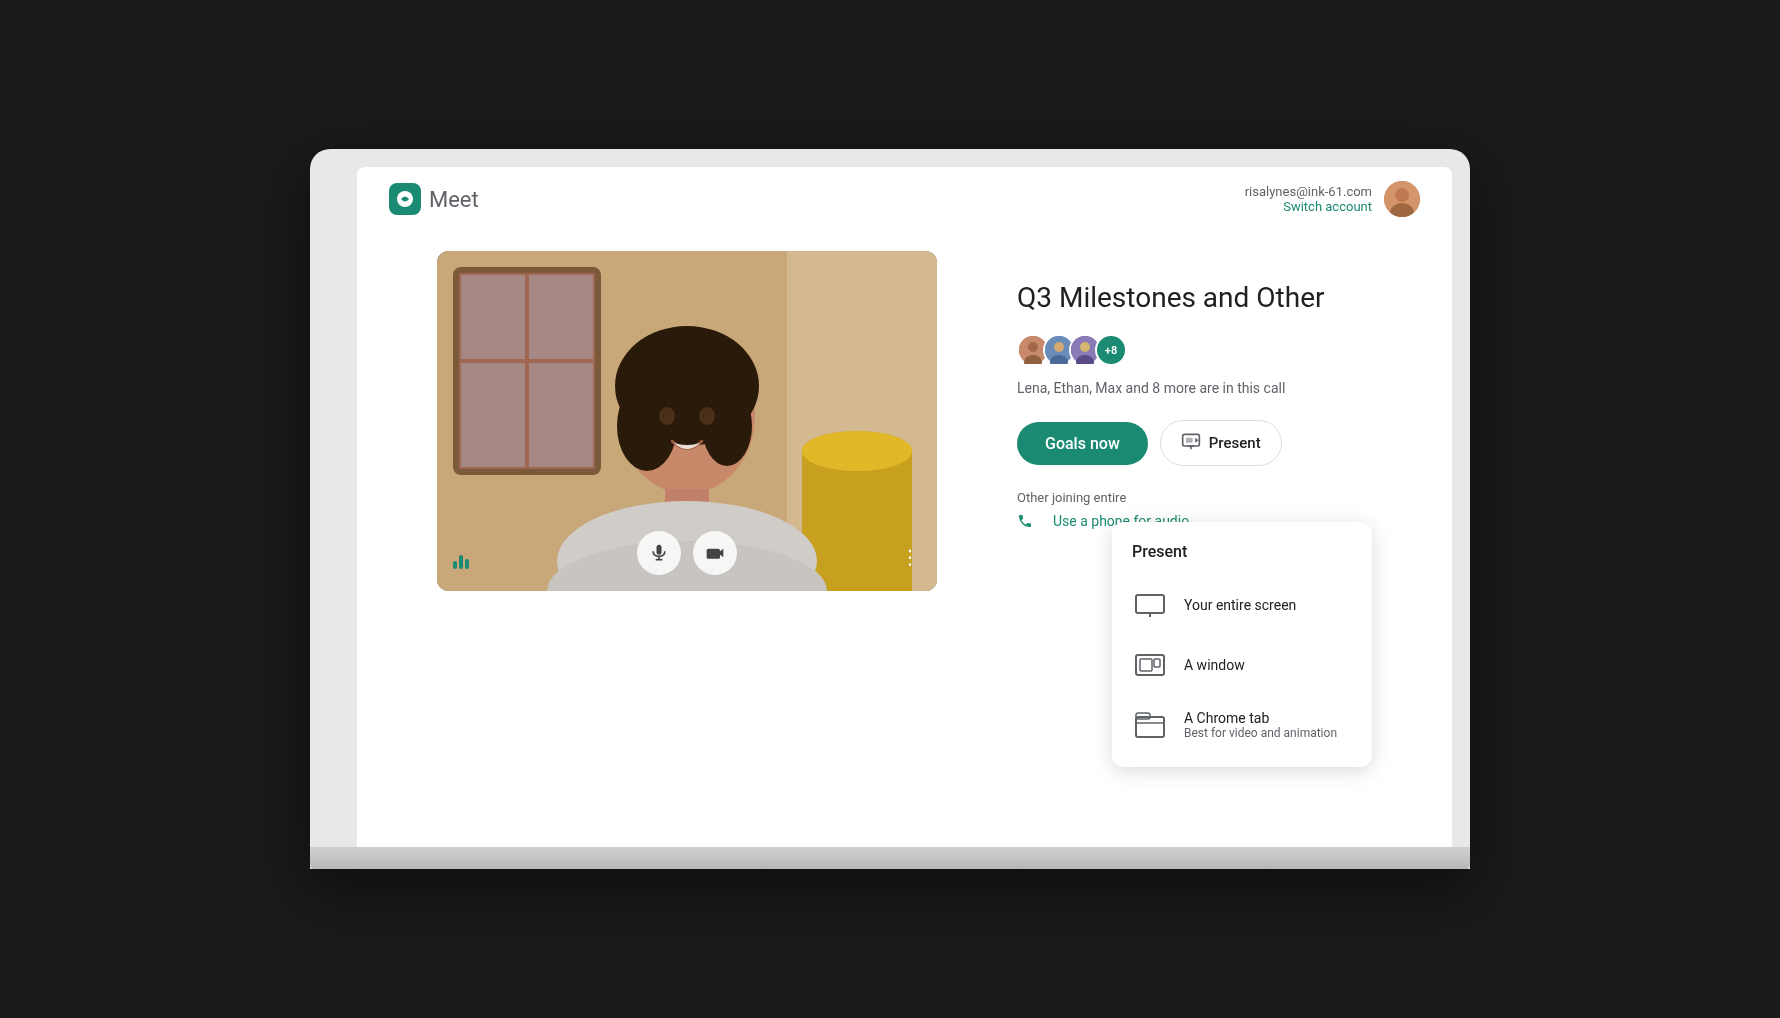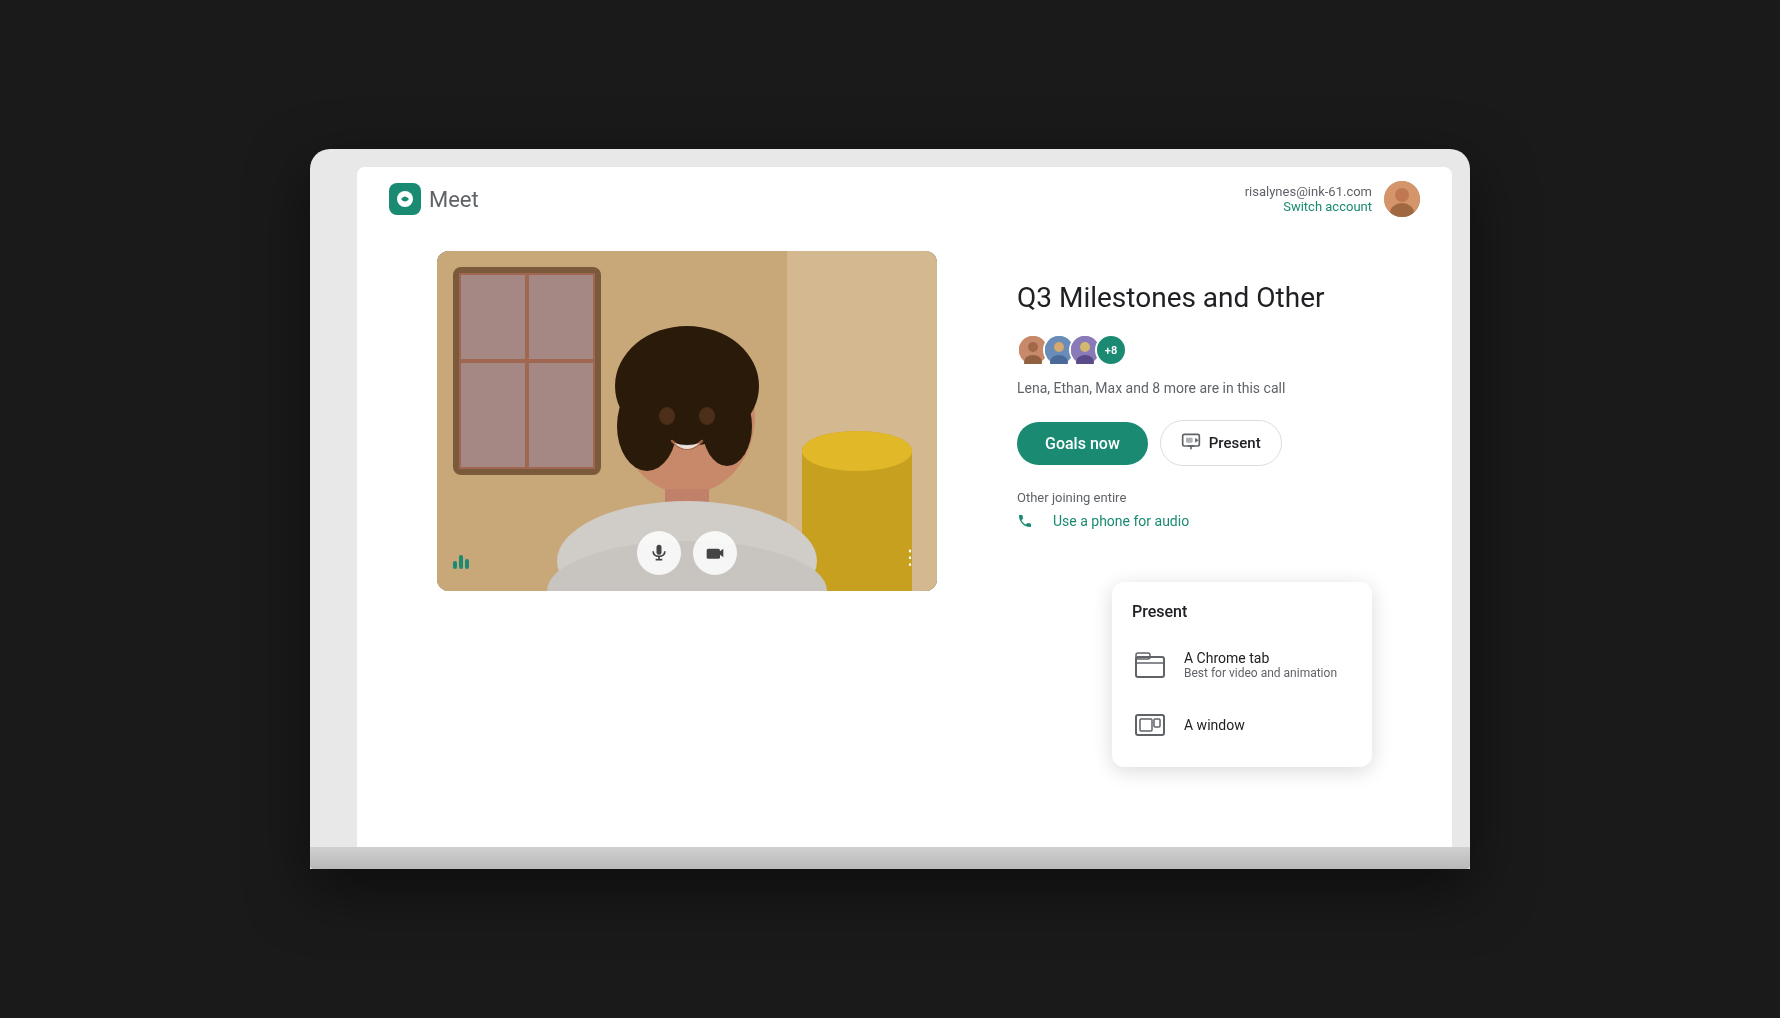--- a/index.html
+++ b/index.html
@@ -502,44 +502,56 @@
             <path d="M6.6 10.8c1.4 2.8 3.8 5.1 6.6 6.6l2.2-2.2c.3-.3.7-.4 1-.2 1.1.4 2.3.6 3.6.6.6 0 1 .4 1 1V20c0 .6-.4 1-1 1-9.4 0-17-7.6-17-17 0-.6.4-1 1-1h3.5c.6 0 1 .4 1 1 0 1.3.2 2.5.6 3.6.1.3 0 .7-.2 1L6.6 10.8z" fill="#1a8a72"></path>
           </svg>
           <span>Use a phone for audio</span>
         </a>
       </div>
     </div>
 
     <div class="present-dropdown">
       <div class="dropdown-title">Present</div>
 
+      <div class="dropdown-item">
+        <div class="dropdown-item-icon">
+          <svg width="36" height="36" viewBox="0 0 36 36" fill="none">
+            <rect x="4" y="8" width="28" height="18" rx="2" stroke="#5f6368" stroke-width="2"></rect>
+            <line x1="12" y1="26" x2="24" y2="26" stroke="#5f6368" stroke-width="2"></line>
+            <line x1="18" y1="26" x2="18" y2="30" stroke="#5f6368" stroke-width="2"></line>
+          </svg>
+        </div>
+        <div class="dropdown-item-text">
+          <span class="dropdown-item-label">Your entire screen</span>
+        </div>
+      </div>
+
+      <div class="dropdown-item">
+        <div class="dropdown-item-icon">
+          <svg width="36" height="36" viewBox="0 0 36 36" fill="none">
+            <rect x="4" y="8" width="28" height="20" rx="2" stroke="#5f6368" stroke-width="2"></rect>
+            <rect x="8" y="12" width="12" height="12" rx="1" stroke="#5f6368" stroke-width="1.5"></rect>
+            <rect x="22" y="12" width="6" height="8" rx="1" stroke="#5f6368" stroke-width="1.5"></rect>
+          </svg>
+        </div>
+        <div class="dropdown-item-text">
+          <span class="dropdown-item-label">A window</span>
+        </div>
+      </div>
 
       <div class="dropdown-item">
         <div class="dropdown-item-icon">
           <svg width="36" height="36" viewBox="0 0 36 36" fill="none">
             <rect x="4" y="10" width="28" height="20" rx="2" stroke="#5f6368" stroke-width="2"></rect>
             <rect x="4" y="6" width="14" height="6" rx="2" stroke="#5f6368" stroke-width="1.5" fill="none"></rect>
             <line x1="4" y1="16" x2="32" y2="16" stroke="#5f6368" stroke-width="1.5"></line>
           </svg>
         </div>
         <div class="dropdown-item-text">
           <span class="dropdown-item-label">A Chrome tab</span>
           <span class="dropdown-item-sub">Best for video and animation</span>
         </div>
       </div>
-
-      <div class="dropdown-item">
-        <div class="dropdown-item-icon">
-          <svg width="36" height="36" viewBox="0 0 36 36" fill="none">
-            <rect x="4" y="8" width="28" height="20" rx="2" stroke="#5f6368" stroke-width="2"></rect>
-            <rect x="8" y="12" width="12" height="12" rx="1" stroke="#5f6368" stroke-width="1.5"></rect>
-            <rect x="22" y="12" width="6" height="8" rx="1" stroke="#5f6368" stroke-width="1.5"></rect>
-          </svg>
-        </div>
-        <div class="dropdown-item-text">
-          <span class="dropdown-item-label">A window</span>
-        </div>
-      </div>
     </div>
 
   </div>
   <div class="laptop-base"></div>
 </div>
 
 </body></html>

